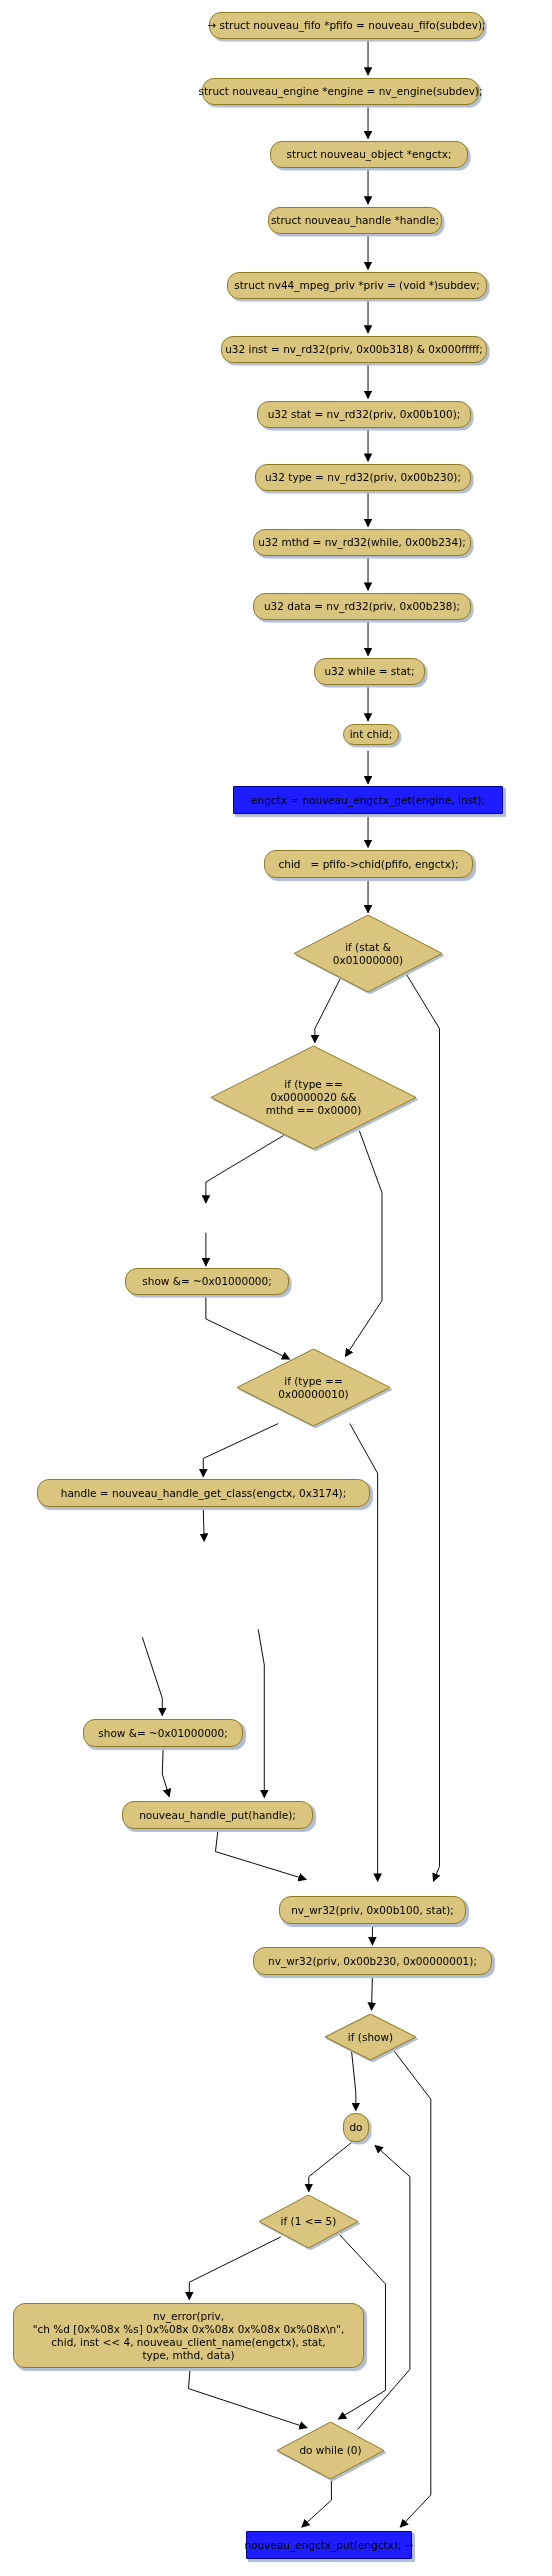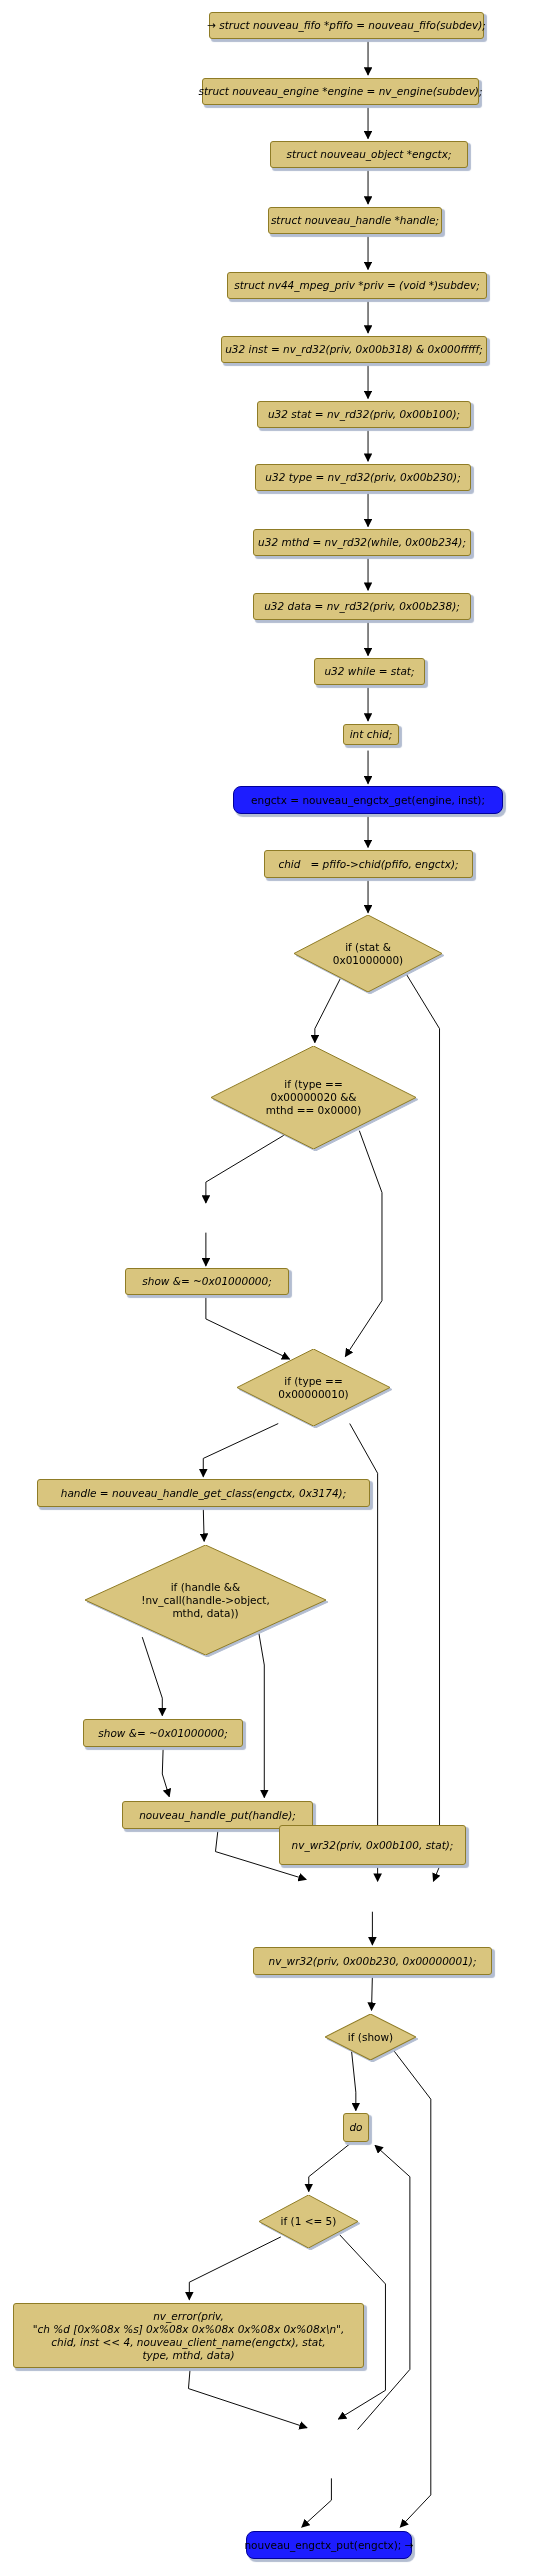--- a/index.html
+++ b/index.html
@@ -27,28 +27,27 @@
     position:absolute;
     display:flex;align-items:center;justify-content:center;
     font-size:10.5px;line-height:13px;
     text-align:center;
     box-sizing:border-box;
   }
   .node .lbl{white-space:pre;text-align:center;position:relative;z-index:2;}
   .box{
     background:var(--node-fill);
     border:0.9px solid var(--node-border);
-    border-radius:3px;
+    border-radius:12px;
     box-shadow:2.6px 2.6px 0.9px var(--shadow);
-    font-style:italic;
   }
   .hl{
     background:var(--hl-fill);
     border:0.9px solid var(--hl-border);
-    border-radius:8px;
+    border-radius:1px;
     box-shadow:2.6px 2.6px 0.9px var(--shadow);
   }
   .diamond{background:transparent;}
   .diamond .dshape{
     position:absolute;left:0;top:0;width:100%;height:100%;
     filter:drop-shadow(2.6px 2.6px 0px var(--shadow));
     z-index:1;
   }
   .diamond polygon{fill:var(--node-fill);stroke:var(--node-border);}
 </style>
@@ -171,36 +170,28 @@
         <polygon points="50,0 100,50 50,100 0,50" vector-effect="non-scaling-stroke"></polygon>
       </svg>
     <span class="lbl">if (type ==
 0x00000010)</span>
   </div>
 
   <div class="node box" style="left:37px;top:1479px;width:333px;height:28px">
       <span class="lbl">handle = nouveau_handle_get_class(engctx, 0x3174);</span>
     </div>
 
-  <div class="node diamond" style="left:85px;top:1545px;width:241px;height:110px">
-    <svg class="dshape" viewBox="0 0 100 100" preserveAspectRatio="none">
-        <polygon points="50,0 100,50 50,100 0,50" vector-effect="non-scaling-stroke"></polygon>
-      </svg>
-    <span class="lbl">if (handle &amp;&amp;
-!nv_call(handle-&gt;object,
-mthd, data))</span>
-  </div>
 
   <div class="node box" style="left:83px;top:1719px;width:160px;height:28px">
       <span class="lbl">show &amp;= ~0x01000000;</span>
     </div>
   <div class="node box" style="left:122px;top:1801px;width:191px;height:28px">
       <span class="lbl">nouveau_handle_put(handle);</span>
     </div>
-  <div class="node box" style="left:279px;top:1825px;width:187px;height:40px">
+  <div class="node box" style="left:279px;top:1896px;width:187px;height:28px">
       <span class="lbl">nv_wr32(priv, 0x00b100, stat);</span>
     </div>
   <div class="node box" style="left:253px;top:1947px;width:239px;height:28px">
       <span class="lbl">nv_wr32(priv, 0x00b230, 0x00000001);</span>
     </div>
 
   <div class="node diamond" style="left:325px;top:2014px;width:91px;height:46px">
     <svg class="dshape" viewBox="0 0 100 100" preserveAspectRatio="none">
         <polygon points="50,0 100,50 50,100 0,50" vector-effect="non-scaling-stroke"></polygon>
       </svg>
@@ -218,19 +209,25 @@
     <span class="lbl">if (1 &lt;= 5)</span>
   </div>
 
   <div class="node box" style="left:13px;top:2303px;width:351px;height:65px">
       <span class="lbl">nv_error(priv,
 "ch %d [0x%08x %s] 0x%08x 0x%08x 0x%08x 0x%08x\n",
 chid, inst &lt;&lt; 4, nouveau_client_name(engctx), stat,
 type, mthd, data)</span>
     </div>
 
+  <div class="node diamond" style="left:277px;top:2422px;width:107px;height:57px">
+    <svg class="dshape" viewBox="0 0 100 100" preserveAspectRatio="none">
+        <polygon points="50,0 100,50 50,100 0,50" vector-effect="non-scaling-stroke"></polygon>
+      </svg>
+    <span class="lbl">do while (0)</span>
+  </div>
 
   <div class="node hl" style="left:246px;top:2531px;width:166px;height:28px">
       <span class="lbl">nouveau_engctx_put(engctx); →</span>
     </div>
 
 </div>
 
 
 </body></html>

